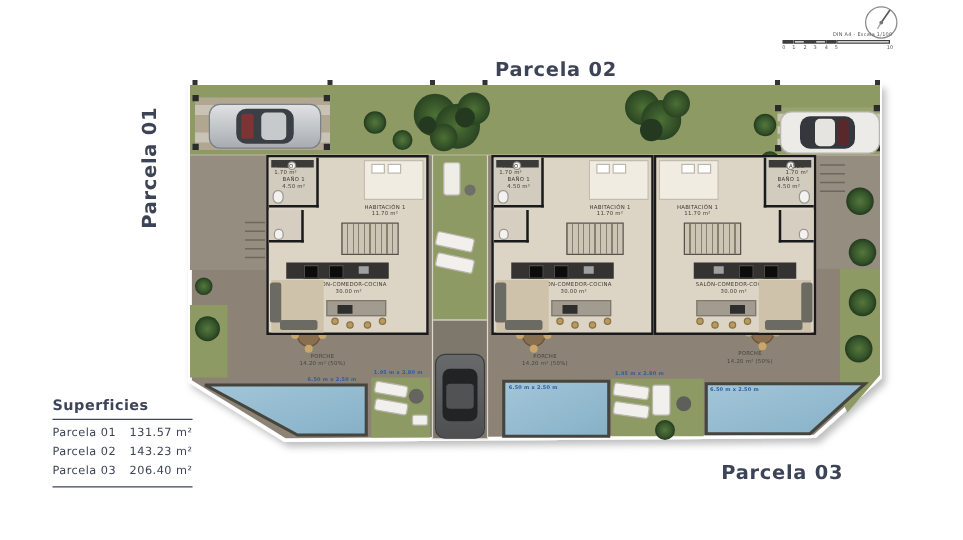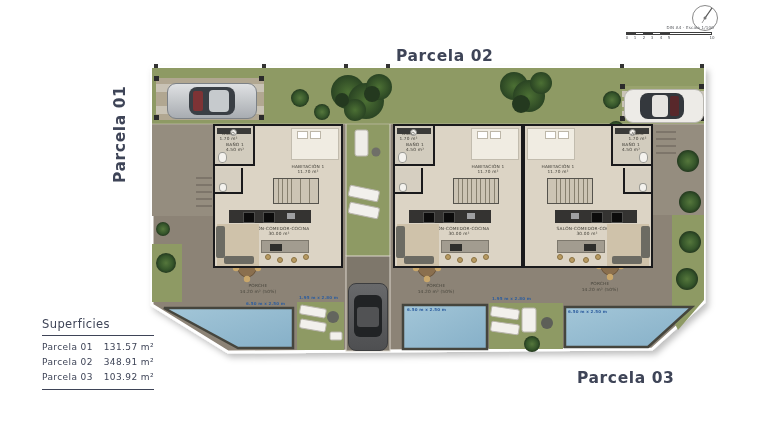--- a/index.html
+++ b/index.html
@@ -7,21 +7,21 @@
           font-family:"DejaVu Sans",sans-serif;}
   .abs{position:absolute;}
 
   
   .parcela-title{position:absolute;font-size:15.5px;font-weight:bold;color:#3e4457;
                  letter-spacing:.6px;white-space:nowrap;}
   .parcela-vert{transform:rotate(-90deg);transform-origin:0 0;}
 
   
   .legend{position:absolute;left:42px;top:317px;width:112px;color:#3e4457;}
-  .legend-title{font-size:11.5px;font-weight:normal;letter-spacing:.4px;}
+  .legend-title{font-size:11.5px;font-weight:bold;letter-spacing:.4px;}
   .legend-rule{border-top:1.6px solid #3e4457;margin:4px 0 3px 0;}
   .legend-row{display:flex;font-size:9px;letter-spacing:.4px;padding:2.6px 0;}
   .legend-row .val{margin-left:auto;}
 
   
   .compass{position:absolute;left:691px;top:4px;width:30px;height:30px;}
   .scalebar{position:absolute;left:626px;top:25px;width:88px;}
   .scale-caption{font-size:4px;color:#55575c;text-align:right;letter-spacing:.2px;margin-bottom:1.5px;}
   .scale-bar{display:flex;height:3px;}
   .scale-bar .seg{height:3px;box-sizing:border-box;}
@@ -433,25 +433,25 @@
 
   <div class="legend">
     <div class="legend-title">Superficies</div>
     <div class="legend-rule"></div>
     <div class="legend-row">
       <span>Parcela 01</span>
       <span class="val">131.57 m²</span>
     </div>
     <div class="legend-row">
       <span>Parcela 02</span>
-      <span class="val">348.91 m²</span>
+      <span class="val">143.23 m²</span>
     </div>
     <div class="legend-row">
       <span>Parcela 03</span>
-      <span class="val">103.92 m²</span>
+      <span class="val">206.40 m²</span>
     </div>
     <div class="legend-rule"></div>
   </div>
 
   <div class="compass">
     <svg width="30" height="30" viewBox="0 0 30 30">
       <circle cx="14" cy="14" r="12.5" fill="#ffffff" stroke="#8a8a8a" stroke-width="1"></circle>
       <line x1="14" y1="14" x2="21" y2="4" stroke="#555555" stroke-width="1.3"></line>
       <line x1="14" y1="14" x2="11" y2="19" stroke="#9a9a9a" stroke-width="1"></line>
       <circle cx="14" cy="14" r="1.5" fill="#777777"></circle>

